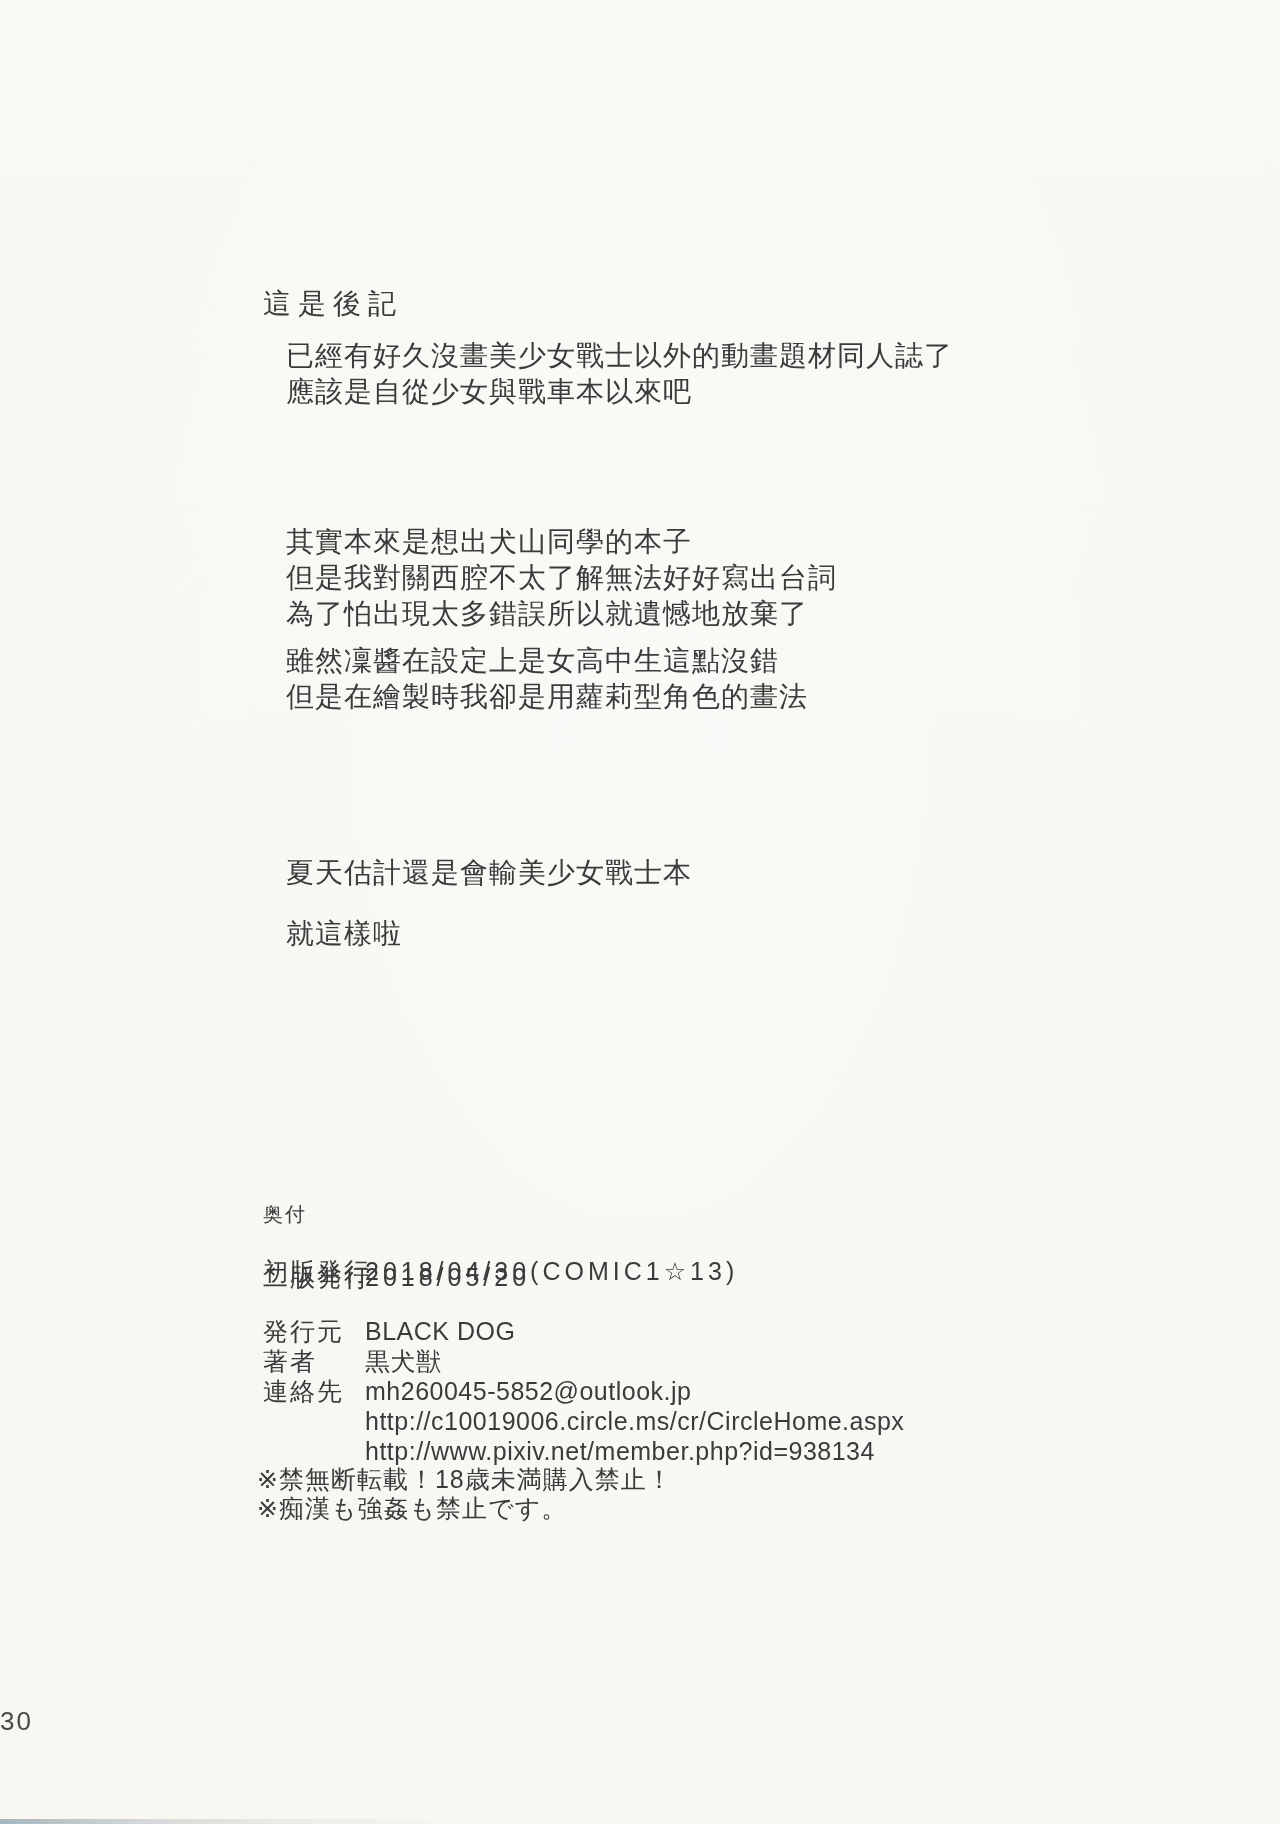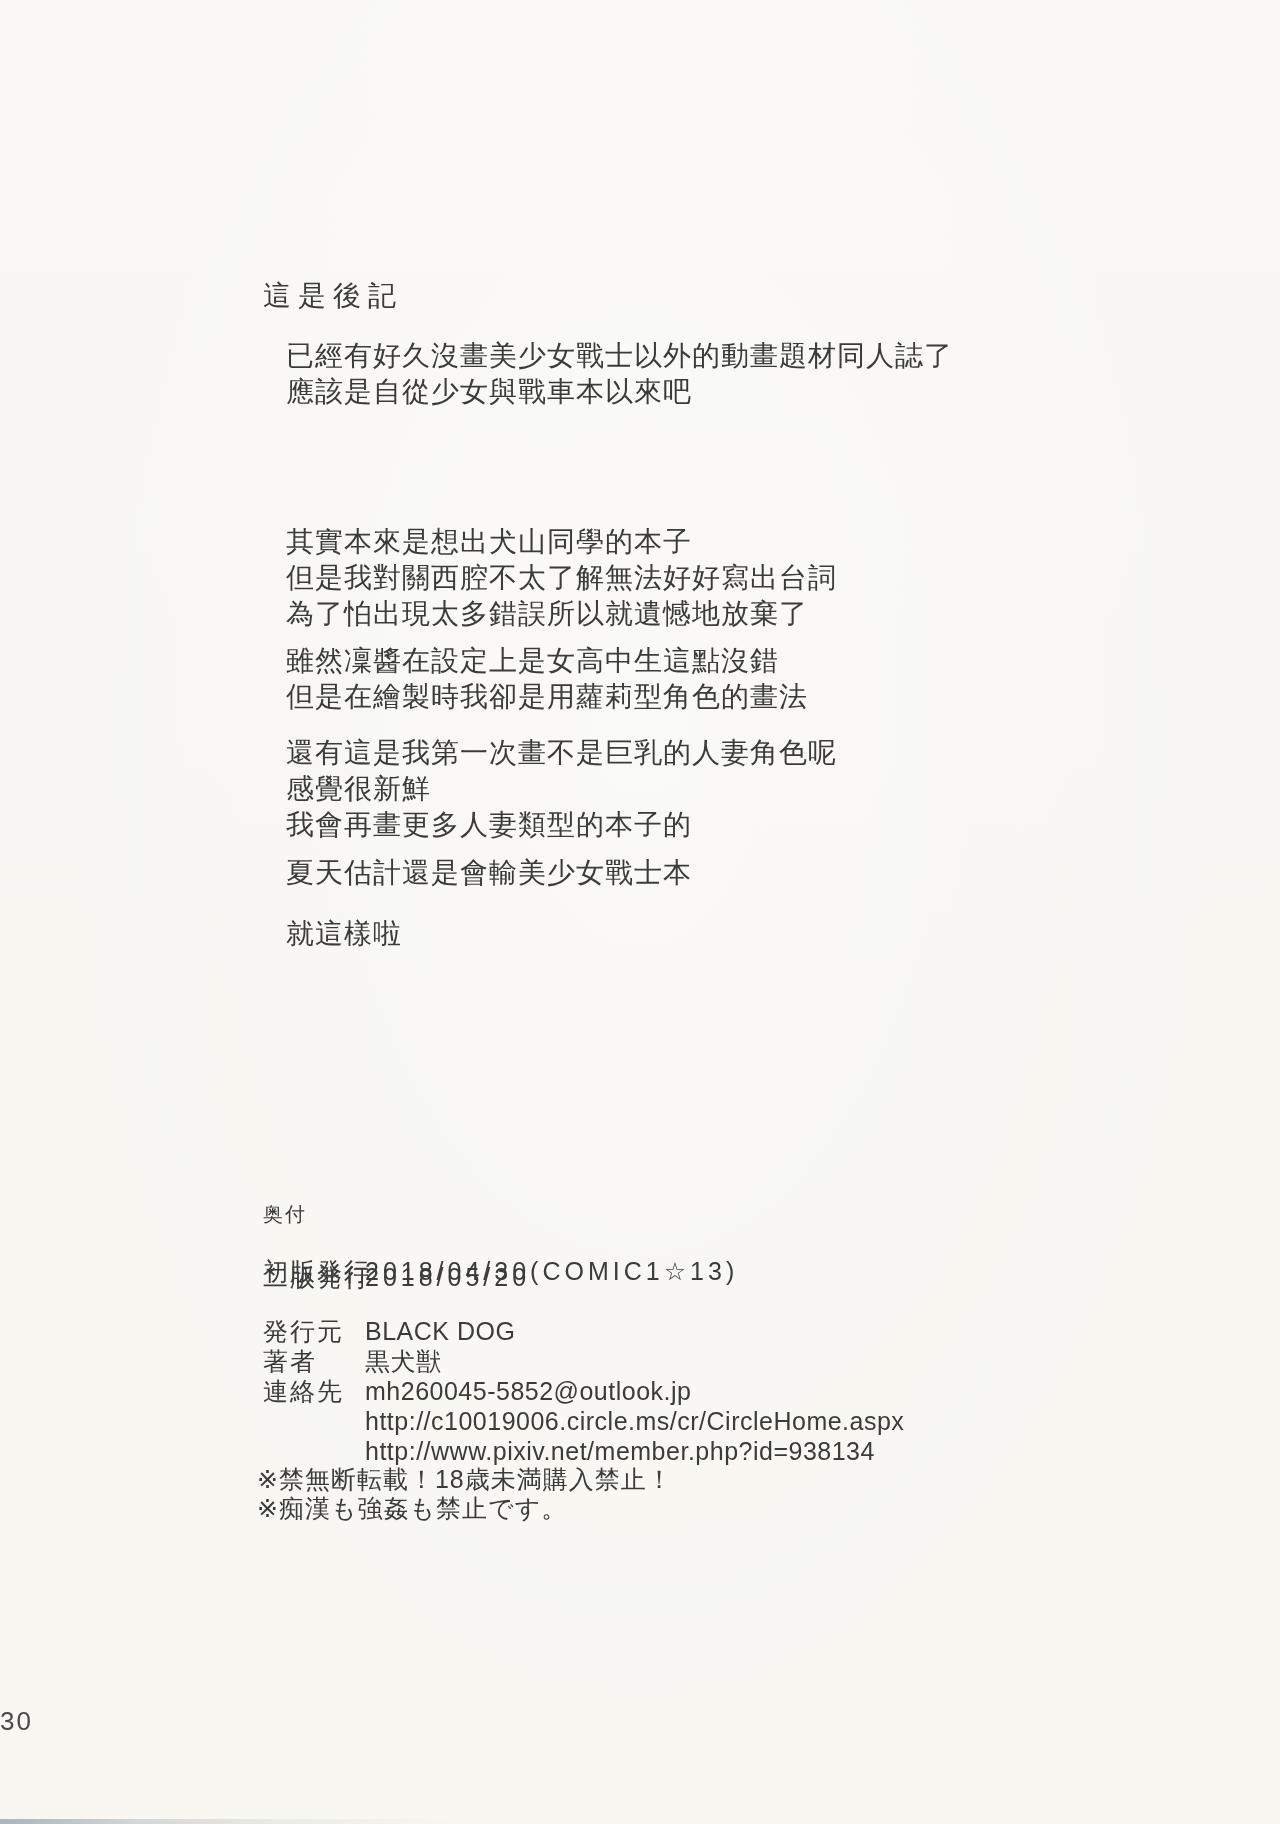--- a/index.html
+++ b/index.html
@@ -48,44 +48,39 @@
       rgba(140,155,165,0.35) 30%,
       rgba(170,175,178,0.18) 60%,
       rgba(170,175,178,0) 100%);
   }
 </style>
 </head>
 <body>
 
 <div class="page">
 
-  <div class="block afterword-heading" style="top:278px">這是後記</div>
+  <div class="block afterword-heading" style="top:286px">這是後記</div>
 
   <div class="block" style="top:338px">
     <div class="afterword-line">已經有好久沒畫美少女戰士以外的動畫題材同人誌了</div>
     <div class="afterword-line">應該是自從少女與戰車本以來吧</div>
   </div>
 
 
   <div class="block" style="top:524px">
     <div class="afterword-line">其實本來是想出犬山同學的本子</div>
     <div class="afterword-line">但是我對關西腔不太了解無法好好寫出台詞</div>
     <div class="afterword-line">為了怕出現太多錯誤所以就遺憾地放棄了</div>
   </div>
 
   <div class="block" style="top:643px">
     <div class="afterword-line">雖然凜醬在設定上是女高中生這點沒錯</div>
     <div class="afterword-line">但是在繪製時我卻是用蘿莉型角色的畫法</div>
   </div>
 
-  <div class="block" style="top:735px">
-    <div class="afterword-line">還有這是我第一次畫不是巨乳的人妻角色呢</div>
-    <div class="afterword-line">感覺很新鮮</div>
-    <div class="afterword-line">我會再畫更多人妻類型的本子的</div>
-  </div>
 
   <div class="block" style="top:855px">
     <div class="afterword-line">夏天估計還是會輸美少女戰士本</div>
   </div>
 
   <div class="block" style="top:916px">
     <div class="afterword-line">就這樣啦</div>
   </div>
 
   <div class="block colophon-heading" style="top:1198px">奥付</div>

